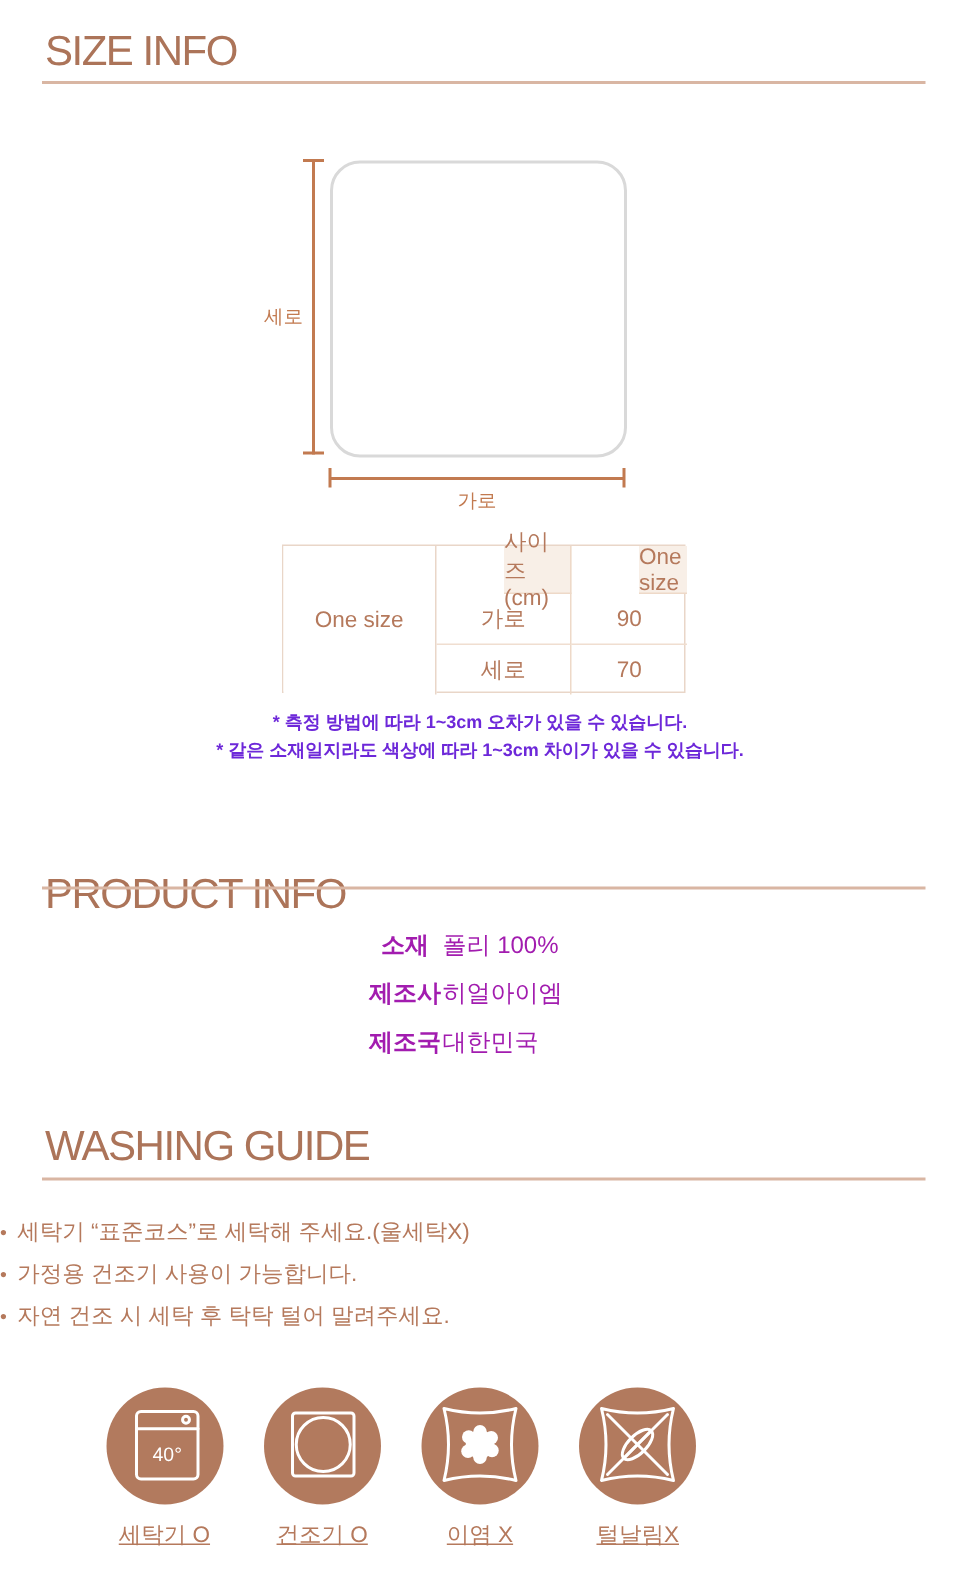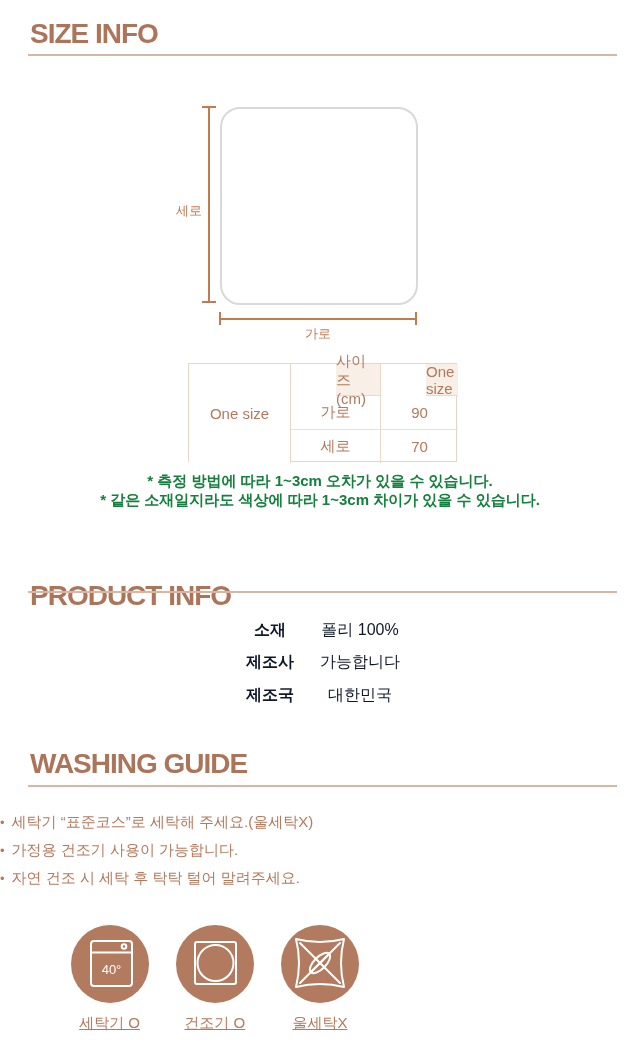--- a/index.html
+++ b/index.html
@@ -1,21 +1,21 @@
 <!DOCTYPE html>
 <html><head>
 <meta charset="utf-8">
 <style>
   html,body{margin:0;padding:0;background:#fff;}
   .page{
     position:relative;width:640px;height:1064px;margin:0 auto;background:#ffffff;
     font-family:"Liberation Sans", sans-serif;overflow:hidden;
   }
   .sec-title{
-    position:absolute;left:30px;margin:0;font-size:28px;font-weight:700;
+    position:absolute;left:30px;margin:0;font-size:28px;font-weight:400;
     letter-spacing:-1px;color:#ac7459;line-height:1;
   }
   .rule{position:absolute;left:28px;width:589px;height:2px;background:#d9b6a3;}
 
   
   .shape{position:absolute;left:220px;top:107px;width:194px;height:194px;
          border:2px solid #d9d9d9;border-radius:20px;background:#fff;}
   .v-line{position:absolute;left:208px;top:107px;width:2px;height:196px;background:#c27a50;}
   .v-cap{position:absolute;left:202px;width:14px;height:2px;background:#c27a50;}
   .h-line{position:absolute;left:220px;top:318px;width:196px;height:2px;background:#c27a50;}
@@ -31,26 +31,26 @@
     border:1px solid #e9d6c8;box-sizing:border-box;font-size:15px;color:#b5795c;
   }
   .cell{display:flex;align-items:center;justify-content:center;box-sizing:border-box;}
   .cell-merged{grid-row:1/4;grid-column:1;border-right:1px solid #e9d6c8;background:#fff;}
   .cell-head{background:#f8efe7;border-bottom:1px solid #eed9c8;margin-left:45px;}
   .cell-head.mid,.cell-body.mid{border-right:1px solid #eed9c8;}
   .cell-body{border-bottom:1px solid #f0ded0;}
   .cell-body.last{border-bottom:none;}
 
   .note{position:absolute;left:0;width:640px;text-align:center;
-        font-size:15px;font-weight:700;color:#15803d;line-height:14px;}
+        font-size:12px;font-weight:700;color:#6d28d9;line-height:14px;}
 
   
-  .pi-row{position:absolute;left:0;width:640px;height:20px;font-size:16px;color:#0f172a;}
+  .pi-row{position:absolute;left:0;width:640px;height:20px;font-size:16px;color:#a21caf;}
   .pi-label{position:absolute;left:205px;width:130px;text-align:center;font-weight:700;}
-  .pi-value{position:absolute;left:295px;width:130px;text-align:center;}
+  .pi-value{position:absolute;left:295px;width:130px;}
 
   
   .wash-line{position:absolute;left:0;width:640px;
              font-size:15px;color:#b5795c;line-height:18px;}
   .wash-bullet{margin-right:7px;font-size:13px;}
 
   .icons-row{position:absolute;left:57px;top:925px;width:526px;display:flex;}
   .icon-item{width:105.2px;display:flex;flex-direction:column;align-items:center;}
   .icon-circle{width:78px;height:78px;border-radius:50%;background:#b27a5e;
                display:flex;justify-content:center;}
@@ -94,21 +94,21 @@
 
   <h2 class="sec-title" style="top:582px">PRODUCT INFO</h2>
   <div class="rule" style="top:591px"></div>
 
   <div class="pi-row" style="top:620px">
     <span class="pi-label">소재</span>
     <span class="pi-value">폴리 100%</span>
   </div>
   <div class="pi-row" style="top:652px">
     <span class="pi-label">제조사</span>
-    <span class="pi-value">가능합니다</span>
+    <span class="pi-value">히얼아이엠</span>
   </div>
   <div class="pi-row" style="top:685px">
     <span class="pi-label">제조국</span>
     <span class="pi-value">대한민국</span>
   </div>
 
   <h2 class="sec-title" style="top:750px">WASHING GUIDE</h2>
   <div class="rule" style="top:785px"></div>
 
   <div class="wash-line" style="top:813px">
@@ -138,29 +138,46 @@
     <div class="icon-item">
       <div class="icon-circle">
         <svg width="78" height="78" viewBox="0 0 78 78" fill="none" stroke="#ffffff" stroke-width="2" stroke-linecap="round" stroke-linejoin="round">
           <rect x="19" y="17" width="41" height="42" rx="2"></rect>
           <circle cx="39.5" cy="38" r="18"></circle>
         </svg>
       </div>
       <div class="icon-label">건조기 O</div>
     </div>
 
+    <div class="icon-item">
+      <div class="icon-circle">
+        <svg width="78" height="78" viewBox="0 0 78 78" fill="none" stroke="#ffffff" stroke-width="2" stroke-linecap="round" stroke-linejoin="round">
+          <path d="M15,14 Q39,20 63,14 Q57,38 63,62 Q39,56 15,62 Q21,38 15,14 Z"></path>
+          <g fill="#ffffff" stroke="none">
+            <circle cx="39" cy="38" r="9.5"></circle>
+            <circle cx="39" cy="29.5" r="4.5"></circle>
+            <circle cx="46.5" cy="33.5" r="4.5"></circle>
+            <circle cx="47" cy="42" r="4.5"></circle>
+            <circle cx="39" cy="46.5" r="4.5"></circle>
+            <circle cx="31" cy="42.5" r="4.5"></circle>
+            <circle cx="31.5" cy="33" r="4.5"></circle>
+          </g>
+        </svg>
+      </div>
+      <div class="icon-label">이염 X</div>
+    </div>
 
 
     <div class="icon-item">
       <div class="icon-circle">
         <svg width="78" height="78" viewBox="0 0 78 78" fill="none" stroke="#ffffff" stroke-width="2" stroke-linecap="round" stroke-linejoin="round">
           <path d="M15,14 Q39,20 63,14 Q57,38 63,62 Q39,56 15,62 Q21,38 15,14 Z"></path>
           <ellipse cx="39" cy="38" rx="13" ry="6" transform="rotate(-45 39 38)"></ellipse>
           <line x1="30" y1="47" x2="48" y2="29"></line>
           <line x1="19" y1="18" x2="59" y2="58"></line>
           <line x1="59" y1="18" x2="19" y2="58"></line>
         </svg>
       </div>
-      <div class="icon-label">울세탁X</div>
+      <div class="icon-label">털날림X</div>
     </div>
 
   </div>
 </div>
 
 </body></html>

